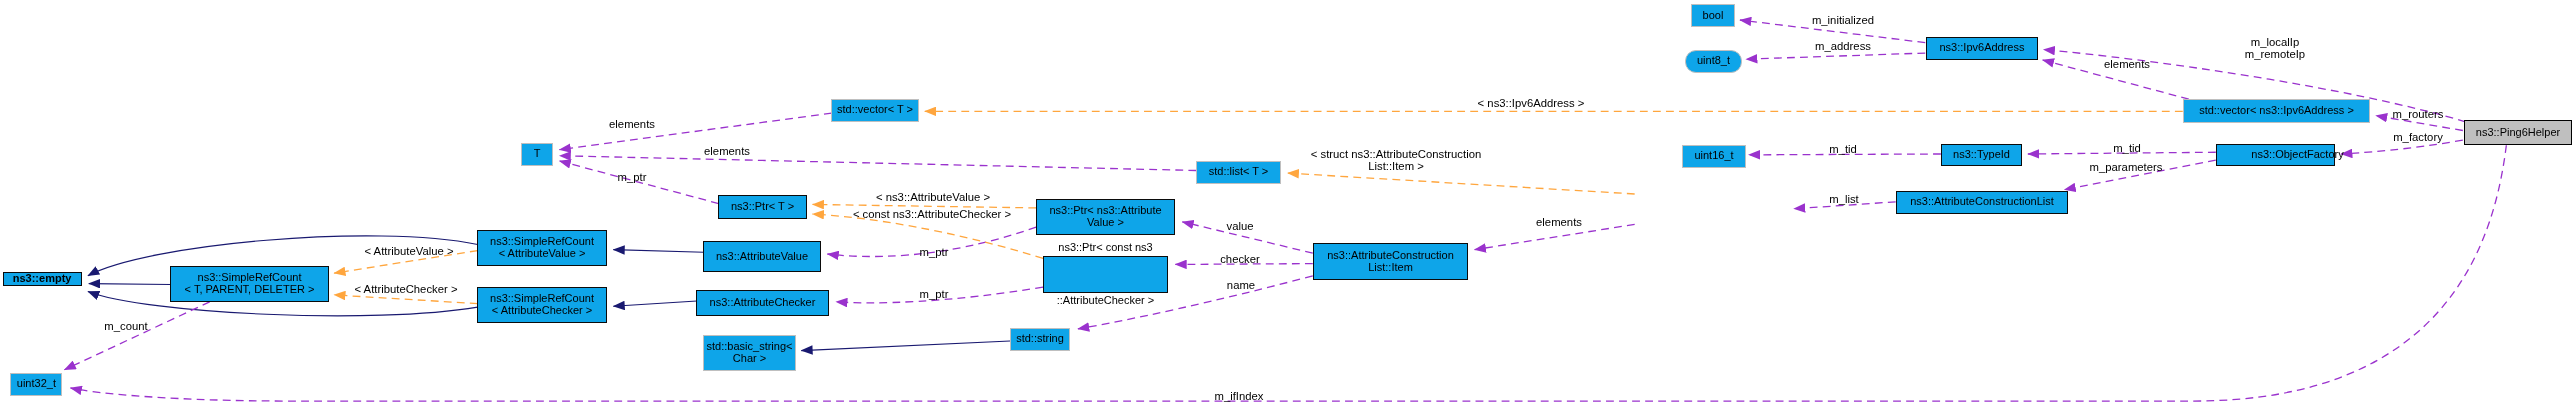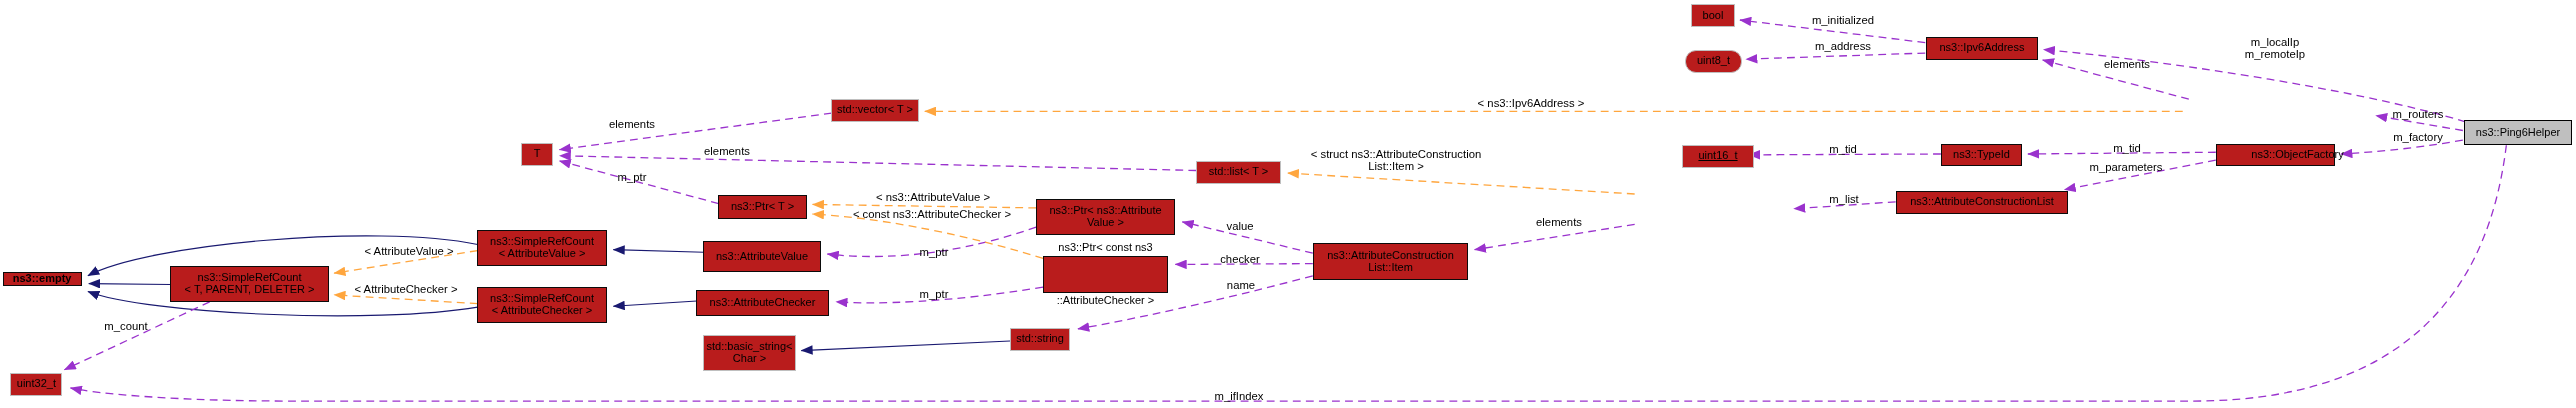--- a/index.html
+++ b/index.html
@@ -1,19 +1,19 @@
 <!DOCTYPE html>
 <html style="font-size:14px"><head>
 <meta charset="utf-8">
 <style>
   html,body{margin:0;padding:0;background:#ffffff;}
   #stage{position:relative;width:2576px;height:408px;background:#ffffff;overflow:hidden;
          font-family:"Liberation Sans", sans-serif;}
   svg.edges{position:absolute;left:0;top:0;pointer-events:none;}
-  .node{position:absolute;box-sizing:border-box;background:#b91c1c;color:#000000;
+  .node{position:absolute;box-sizing:border-box;background:#0ea5e9;color:#000000;
         display:flex;flex-direction:column;align-items:center;justify-content:center;
         text-align:center;font-size:11px;line-height:11.8px;white-space:nowrap;cursor:pointer;}
   .node.ns3{border:1.2px solid #0b0b0b;}
   .node.ext{border:1px solid #bfbfbf;}
   .node.focus{border:1.3px solid #000000;background:#bfbfbf;}
   .edge-label{position:absolute;transform:translateX(-50%);color:#000000;font-size:11.3px;
               line-height:12.2px;text-align:center;white-space:nowrap;pointer-events:none;}
   path.edge{fill:none;}
   path.inherit{stroke:#191970;stroke-width:1.3px;}
   path.usage{stroke:#9a32cd;stroke-width:1.5px;stroke-dasharray:9,6;}
@@ -120,28 +120,31 @@
       <span>ns3::Ptr&lt; const ns3</span>
       <span>::AttributeChecker &gt;</span>
     </div>
     <div class="node ns3" style="left: 1313px; top: 243px; width: 155px; height: 37px;">
       <span>ns3::AttributeConstruction</span>
       <span>List::Item</span>
     </div>
     <div class="node ns3" style="left: 1896px; top: 191px; width: 172px; height: 22.6px;">
       <span>ns3::AttributeConstructionList</span>
     </div>
-    <div class="node ext" style="left: 1682px; top: 145px; width: 72px; height: 22.6px; text-decoration: underline;">
+    <div class="node ext" style="left: 1682px; top: 145px; width: 64px; height: 22.6px;">
       <span>uint16_t</span>
     </div>
     <div class="node ns3" style="left: 1941px; top: 144px; width: 81px; height: 22px;">
       <span>ns3::TypeId</span>
     </div>
     <div class="node ns3" style="left: 2216px; top: 144px; width: 119px; height: 22px; padding-left: 44px;">
       <span>ns3::ObjectFactory</span>
+    </div>
+    <div class="node ext" style="left: 2183px; top: 99px; width: 187px; height: 23.5px;">
+      <span>std::vector&lt; ns3::Ipv6Address &gt;</span>
     </div>
     <div class="node focus" style="left: 2464px; top: 120px; width: 108px; height: 25px;">
       <span>ns3::Ping6Helper</span>
     </div>
     <div class="node ns3" style="left: 1926px; top: 37px; width: 112px; height: 22.6px;">
       <span>ns3::Ipv6Address</span>
     </div>
     <div class="node ext" style="left: 1691px; top: 4.4px; width: 44px; height: 22.6px;">
       <span>bool</span>
     </div>

